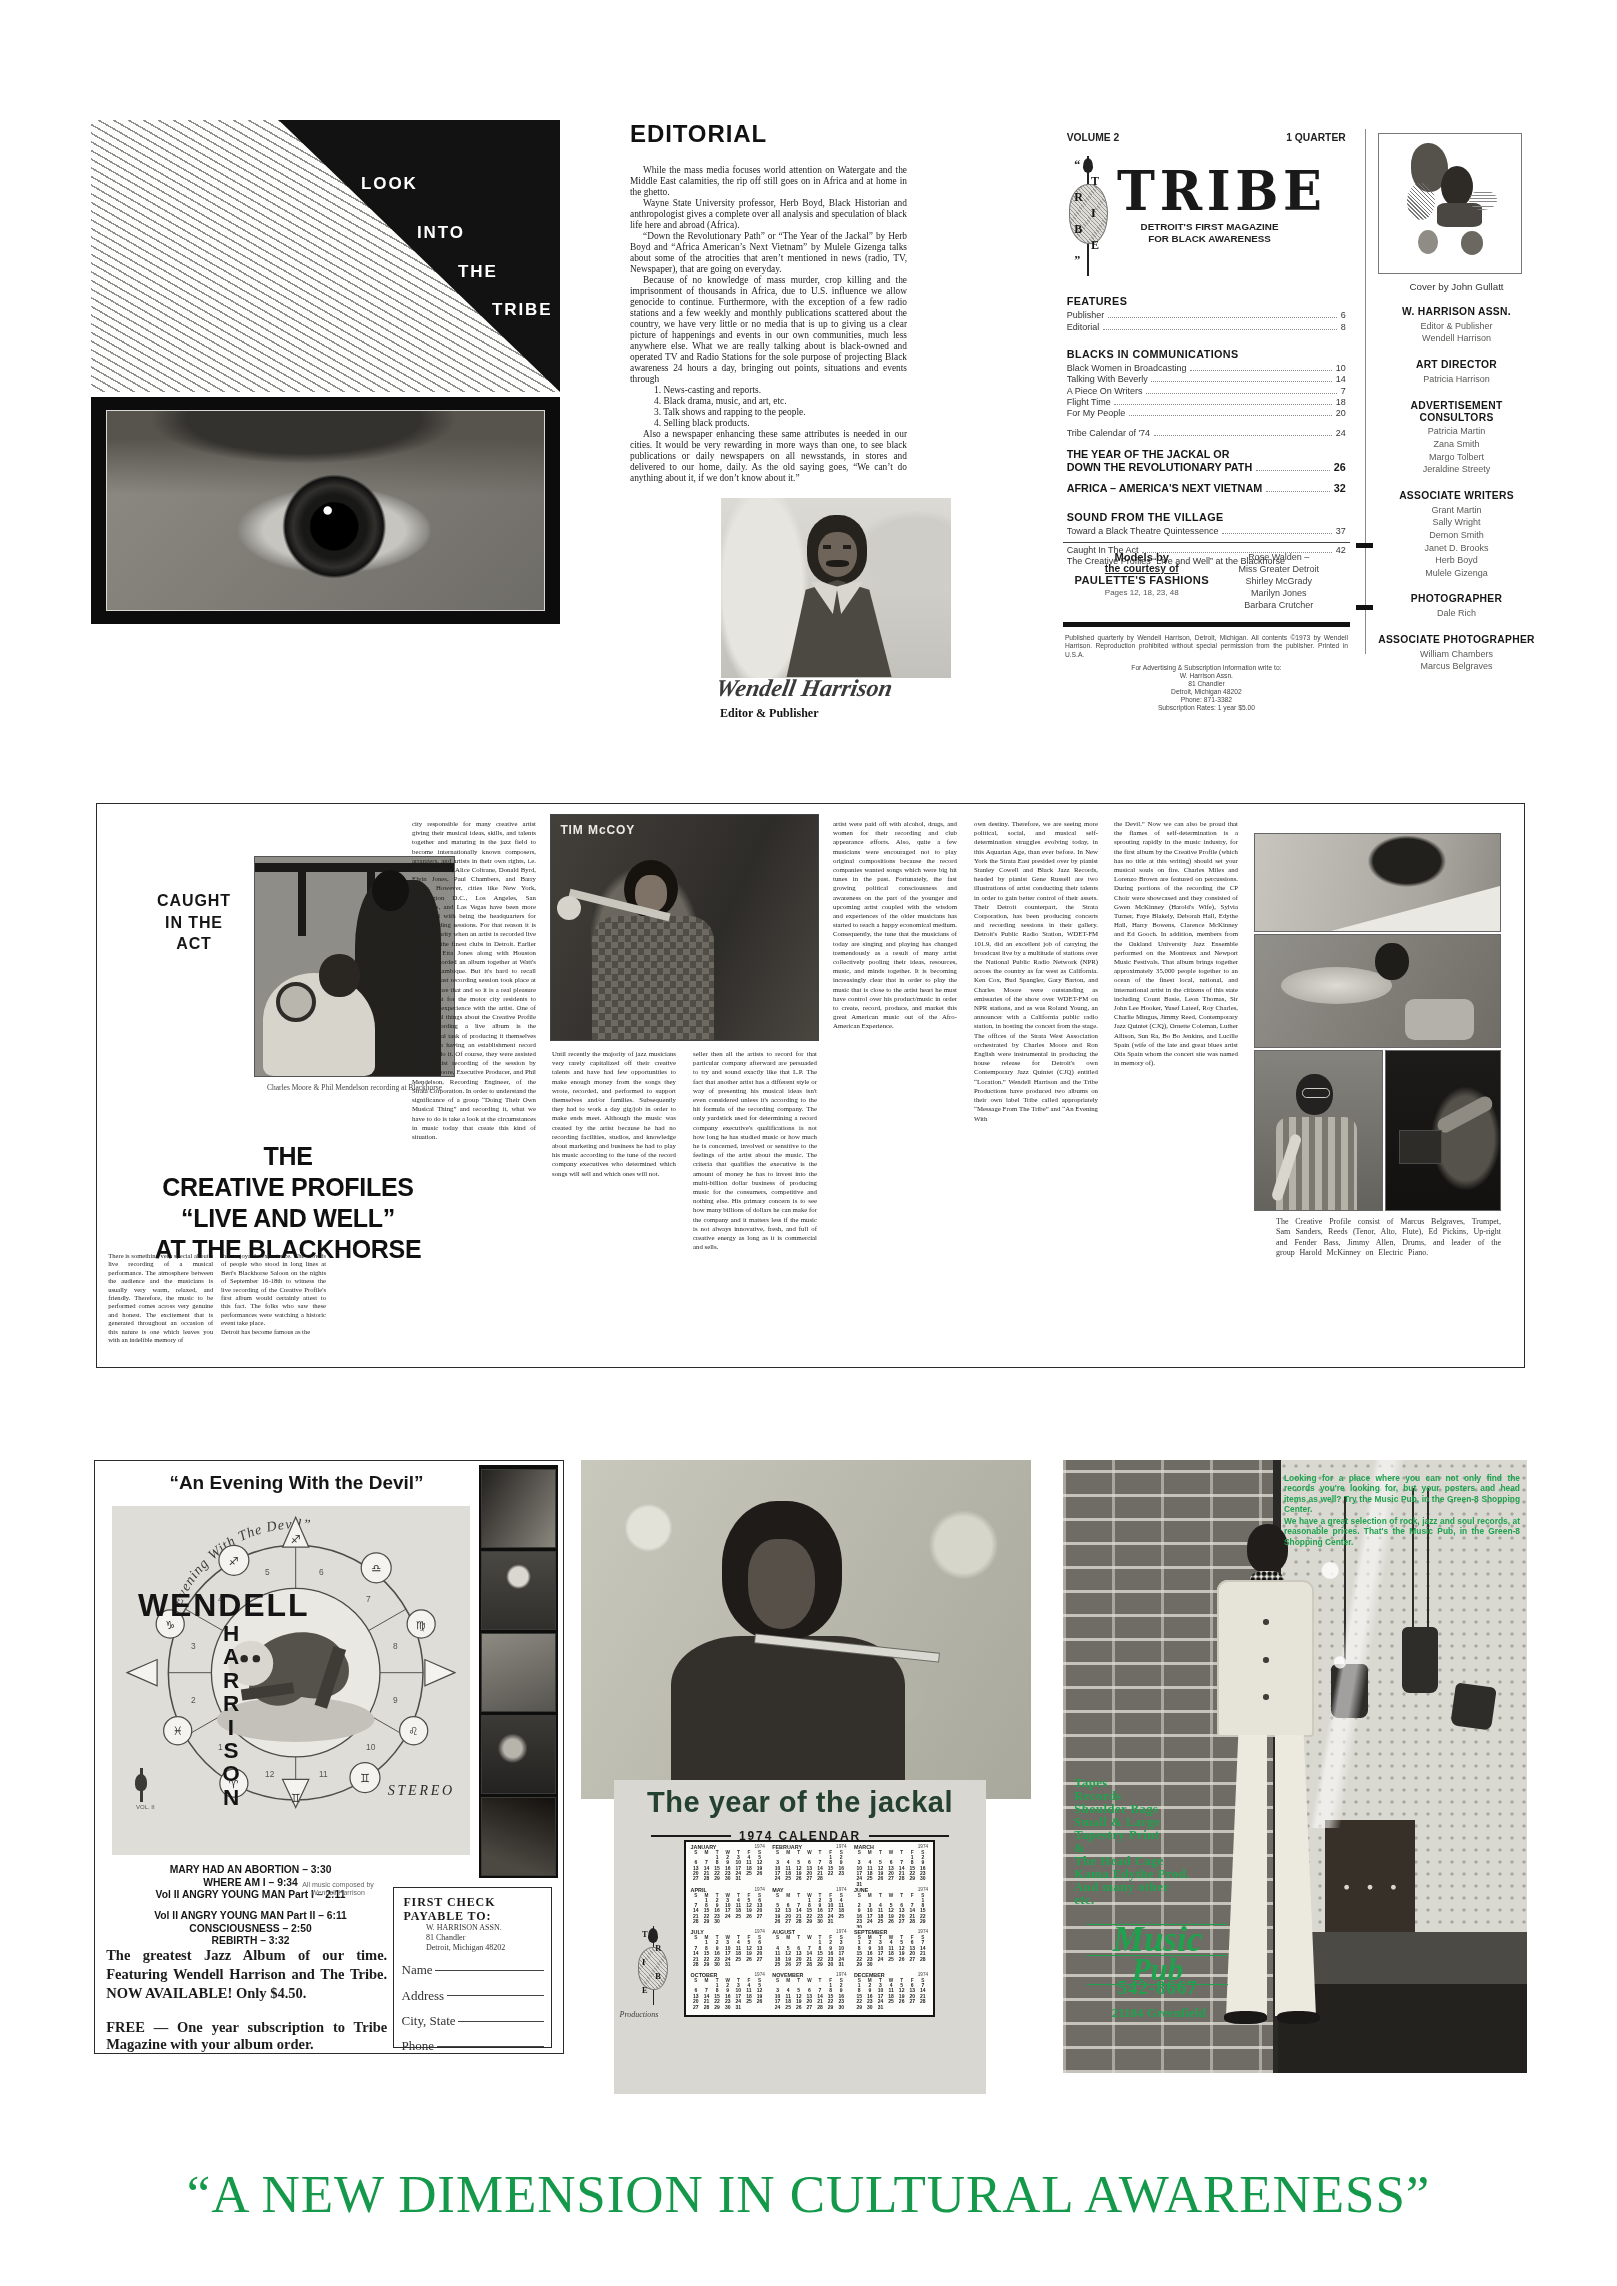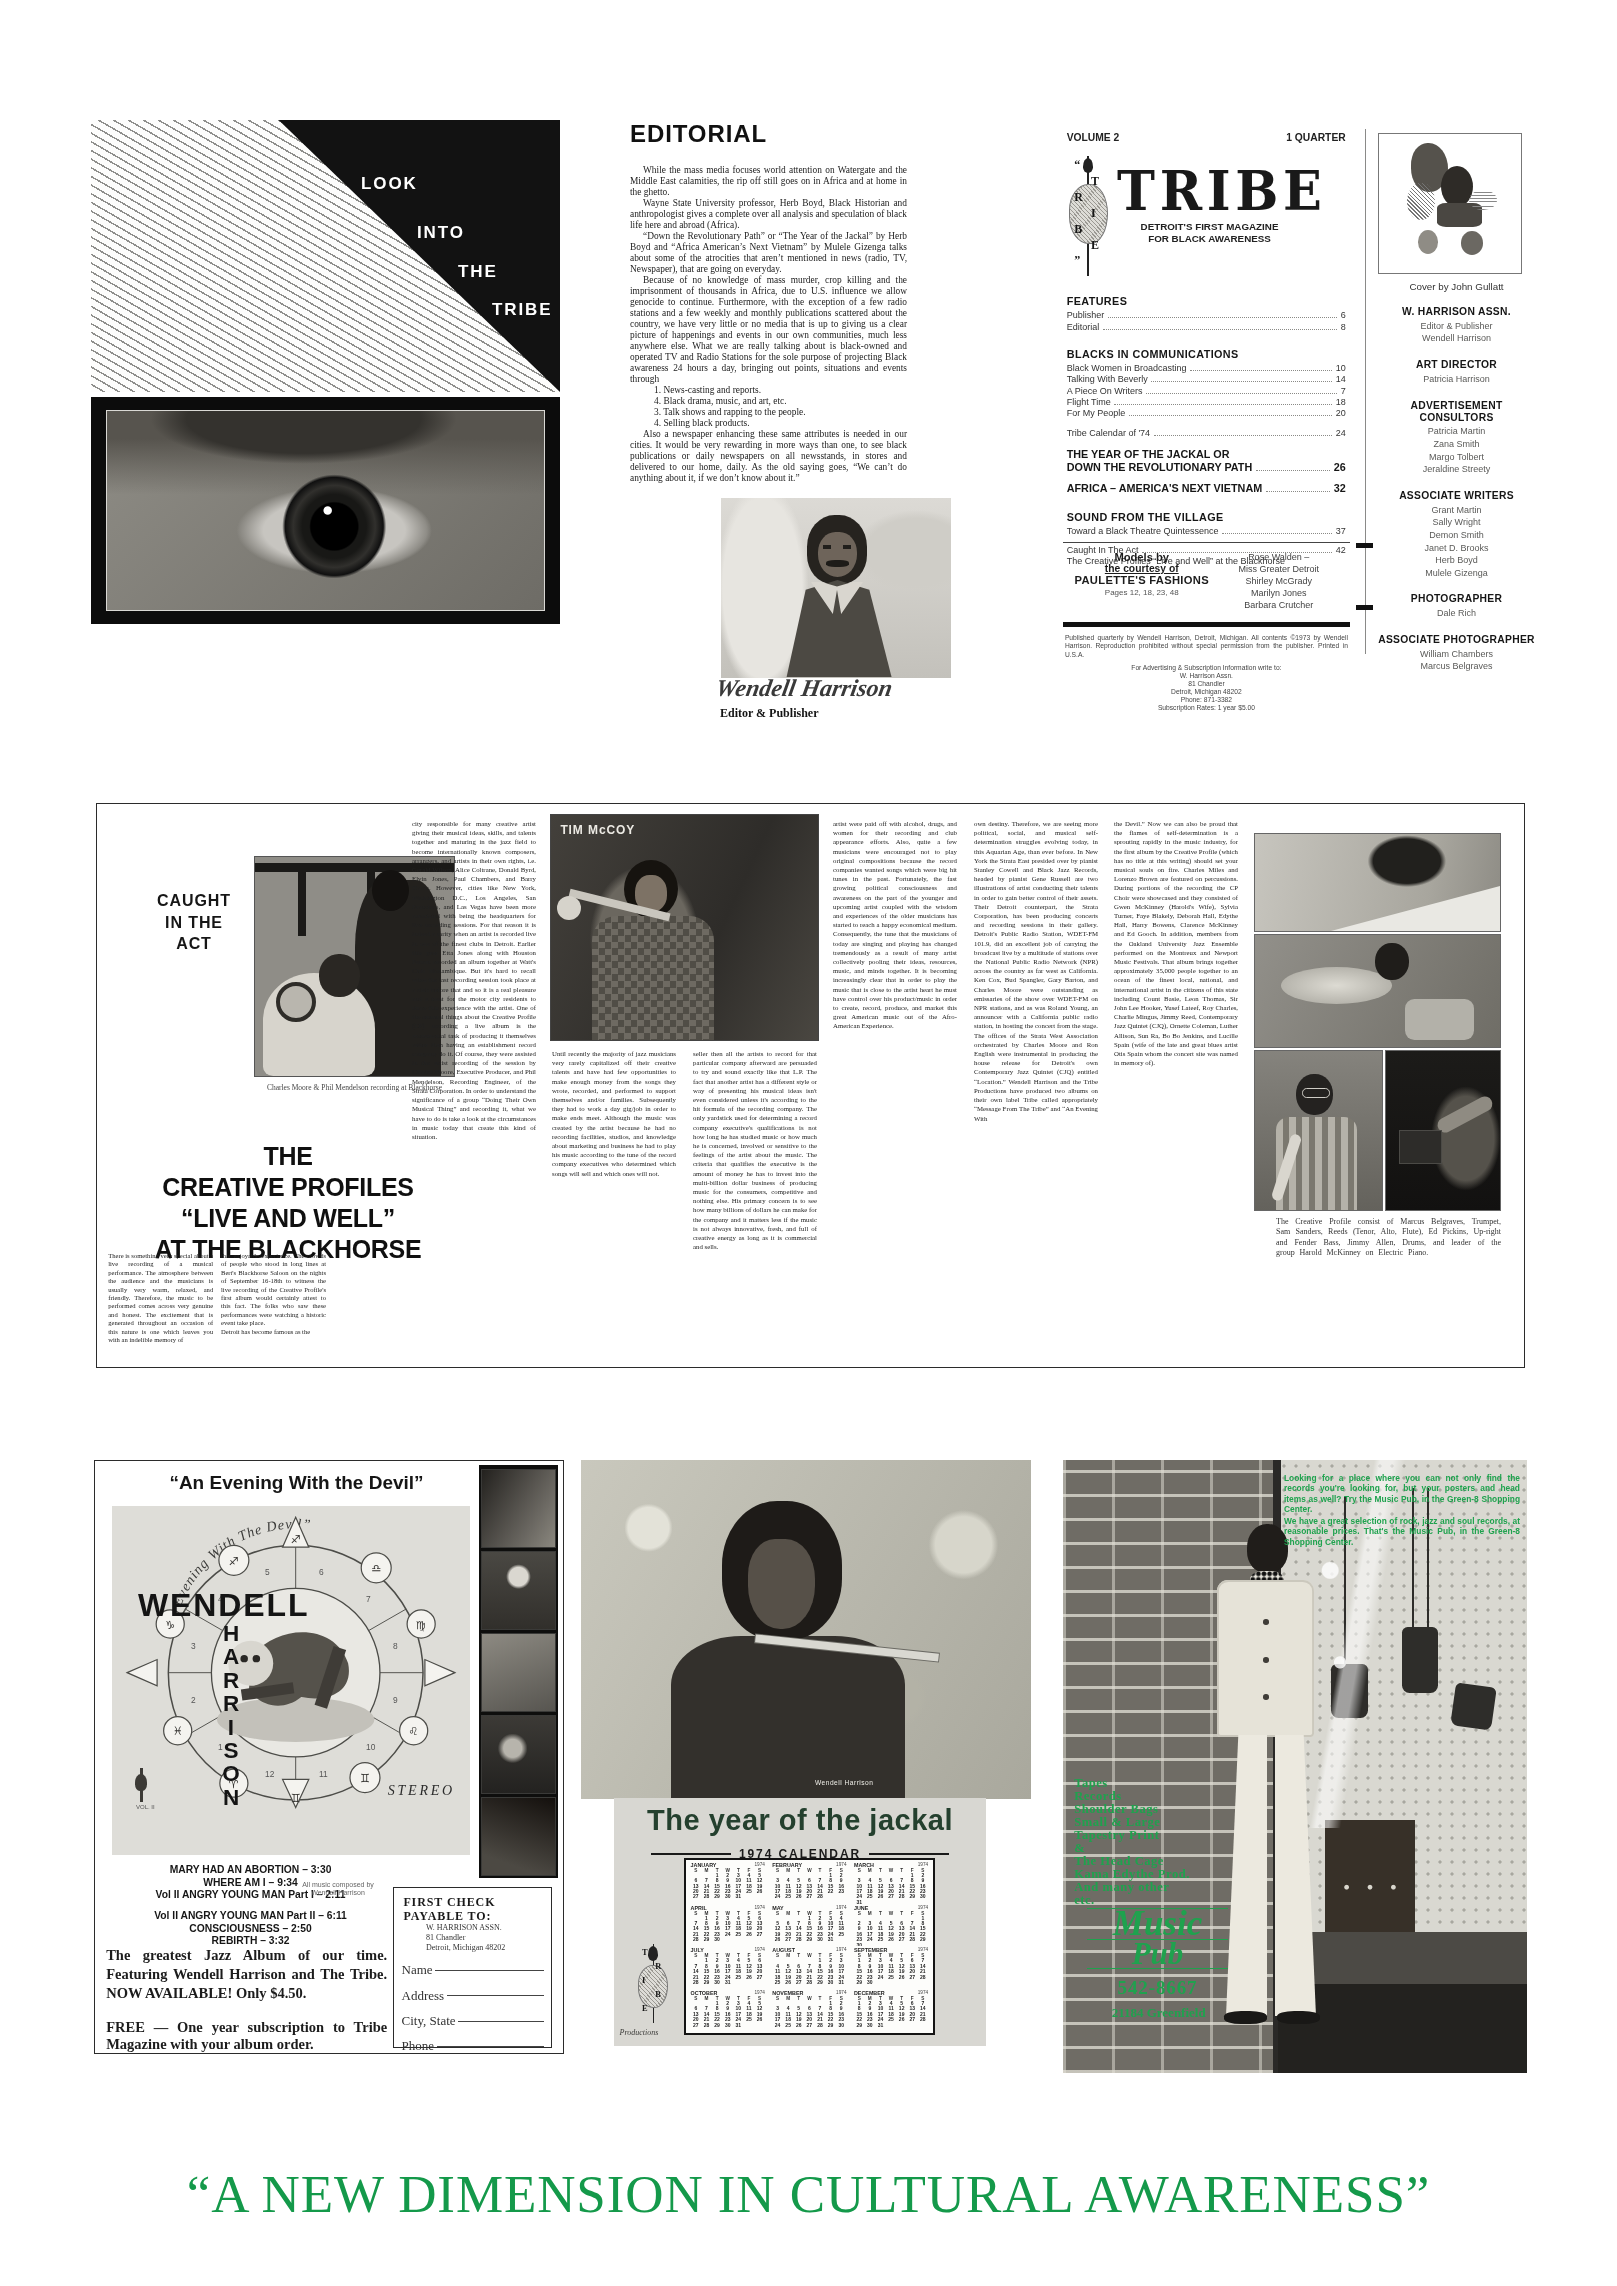--- a/index.html
+++ b/index.html
@@ -185,21 +185,21 @@
      radial-gradient(circle 37px at 15% 20%,#e3e2d8 0 55%,transparent 65%),
      radial-gradient(circle 56px at 85% 25%,#d7d6cb 0 50%,transparent 62%),
      radial-gradient(circle 47px at 70% 70%,#b3b2a6 0 50%,transparent 65%),
      linear-gradient(120deg,#c9c8bd,#a9a89d);}
   .fl-head{position:absolute;left:141px;top:41px;width:120px;height:139px;background:#1e1b18;border-radius:46% 46% 44% 44%;}
   .fl-face{position:absolute;left:167px;top:79px;width:67px;height:90px;background:#565048;border-radius:40% 44% 48% 48%;}
   .fl-body{position:absolute;left:90px;top:176px;width:234px;height:163px;background:#33302c;border-radius:30% 30% 0 0;}
   .fl-flute{position:absolute;left:174px;top:184px;width:184px;height:8.4px;background:#d9d8d1;transform:rotate(6deg);
      box-shadow:0 0 0 0.9px #6b6a64;}
   #flute-caption{left:234px;top:319px;font-size:6.6px;color:#f0efe9;letter-spacing:0.5px;}
-  #jackal-gray{left:33px;top:338px;width:372px;height:248px;background:#d8d7d2;}
+  #jackal-gray{left:33px;top:320px;width:372px;height:314px;background:#d8d7d2;}
   #jackal-title{position:absolute;left:0;top:5.6px;width:100%;text-align:center;font-size:29px;font-weight:bold;
      color:#24402e;letter-spacing:0.5px;}
   #cal-heading{position:absolute;left:37px;right:37px;top:49px;display:flex;align-items:center;}
   #cal-heading .rule{flex:1;height:1.9px;background:#1a1a1a;}
   #cal-heading span{margin:0 7.5px;font-size:12px;font-weight:bold;letter-spacing:1.9px;color:#1a1a1a;}
   #calendar{position:absolute;left:70px;top:60px;width:245px;height:171px;border:2.8px solid #141414;background:#fdfdfb;
      display:grid;grid-template-columns:repeat(3,1fr);grid-template-rows:repeat(4,1fr);padding:0.9px;}
   .cal-month{padding:0.9px 3.7px;overflow:hidden;}
   .cal-mhead{display:flex;justify-content:space-between;font-size:5.4px;font-weight:bold;color:#1c1c1c;}
   .cal-mhead .yr{font-weight:normal;font-size:4.7px;color:#444;}
@@ -241,21 +241,21 @@
   .mw-leg{position:absolute;top:275px;width:41px;height:281px;background:#ece9df;}
   .mw-leg.l1{left:163px;clip-path:polygon(30% 0,100% 0,100% 100%,0 100%);}
   .mw-leg.l2{left:212px;clip-path:polygon(0 0,70% 0,100% 100%,0 100%);}
   .mw-shoe{position:absolute;top:551px;width:43px;height:13px;background:#191816;border-radius:40%;}
   .green{color:#1fa24e;}
   #mp-intro{position:absolute;left:221px;top:13px;width:236px;font-size:8.4px;font-weight:bold;
      line-height:10.3px;text-align:justify;}
   #mp-intro p{margin:0 0 1.9px;}
   #mp-items{position:absolute;left:11.2px;top:317px;width:159px;font-family:"Liberation Serif",serif;
      font-weight:bold;font-size:12.6px;line-height:13px;letter-spacing:0.5px;}
-  #mp-logo{position:absolute;left:24px;top:448px;width:141px;text-align:center;
+  #mp-logo{position:absolute;left:24px;top:464px;width:141px;text-align:center;
      font-family:"Liberation Serif",serif;font-style:italic;font-weight:bold;}
   #mp-logo .w1{display:block;font-size:35px;line-height:30px;border-top:1.9px solid #1fa24e;border-bottom:1.9px solid #1fa24e;}
   #mp-logo .w2{display:block;font-size:31px;line-height:28px;border-bottom:1.9px solid #1fa24e;}
   #mp-phone{position:absolute;left:24px;top:517px;width:141px;text-align:center;
      font-family:"Liberation Serif",serif;font-weight:bold;font-size:19px;letter-spacing:0.9px;}
   #mp-address{position:absolute;left:11.2px;top:545px;width:169px;text-align:center;
      font-family:"Liberation Serif",serif;font-weight:bold;font-size:13px;}
   
   #footer-headline{left:0;top:2164px;width:1617px;text-align:center;font-family:"Liberation Serif",serif;
      font-size:53px;letter-spacing:0.9px;color:#14994a;}

